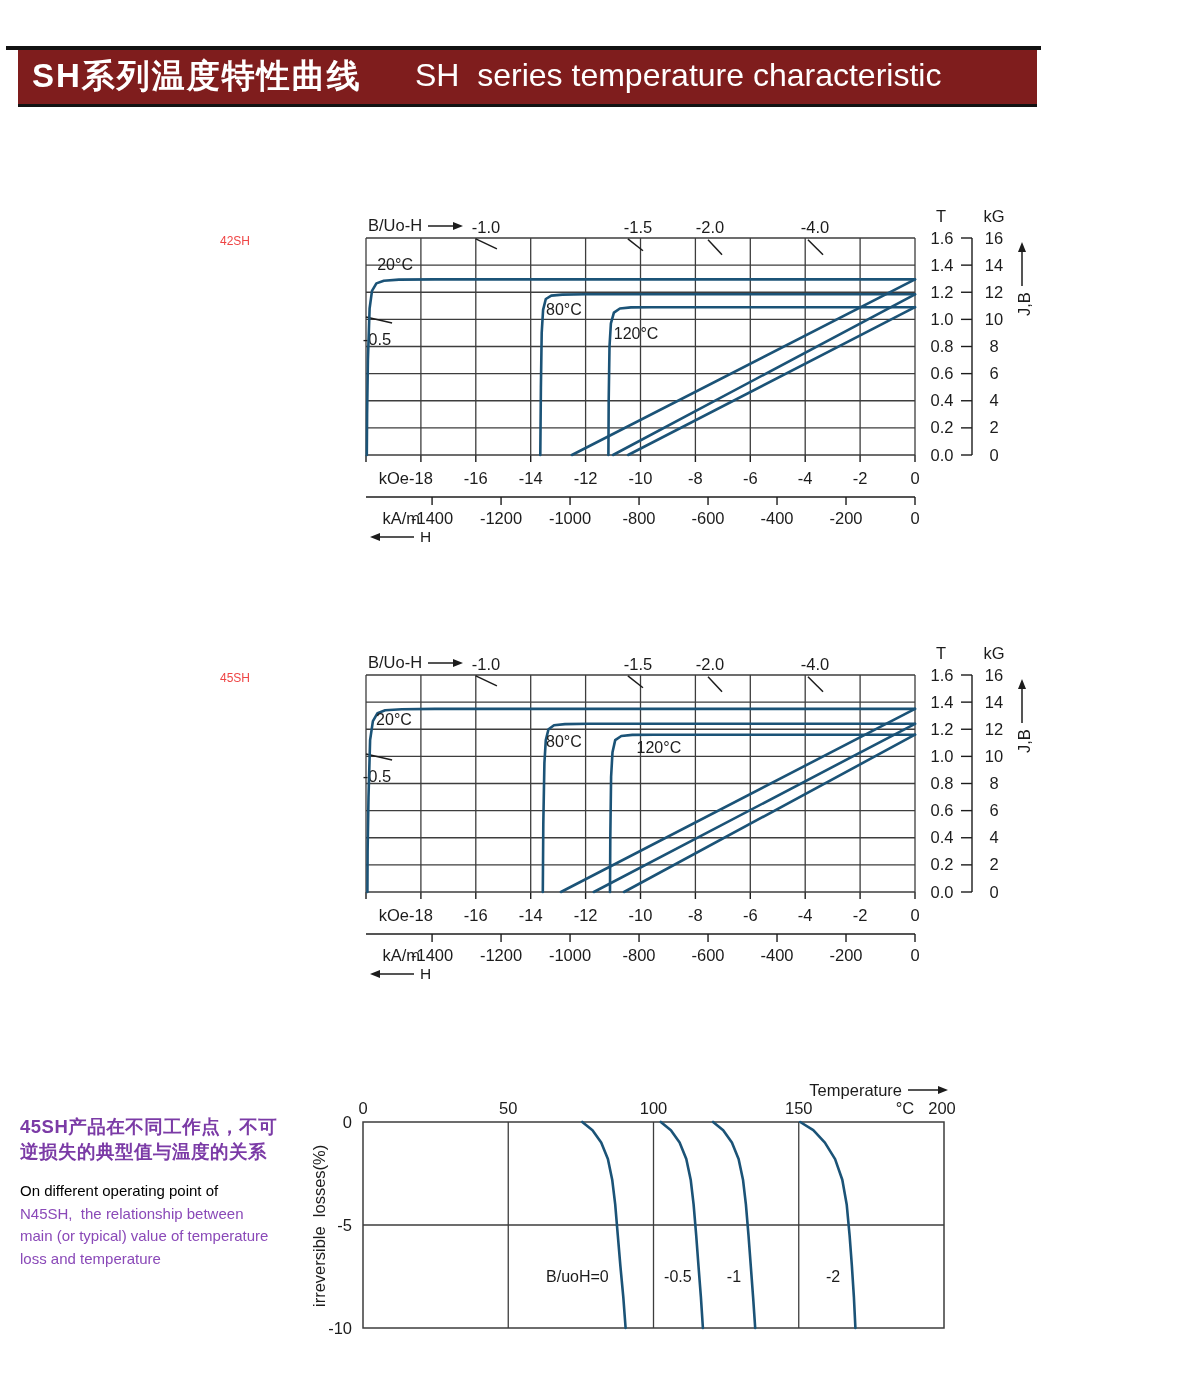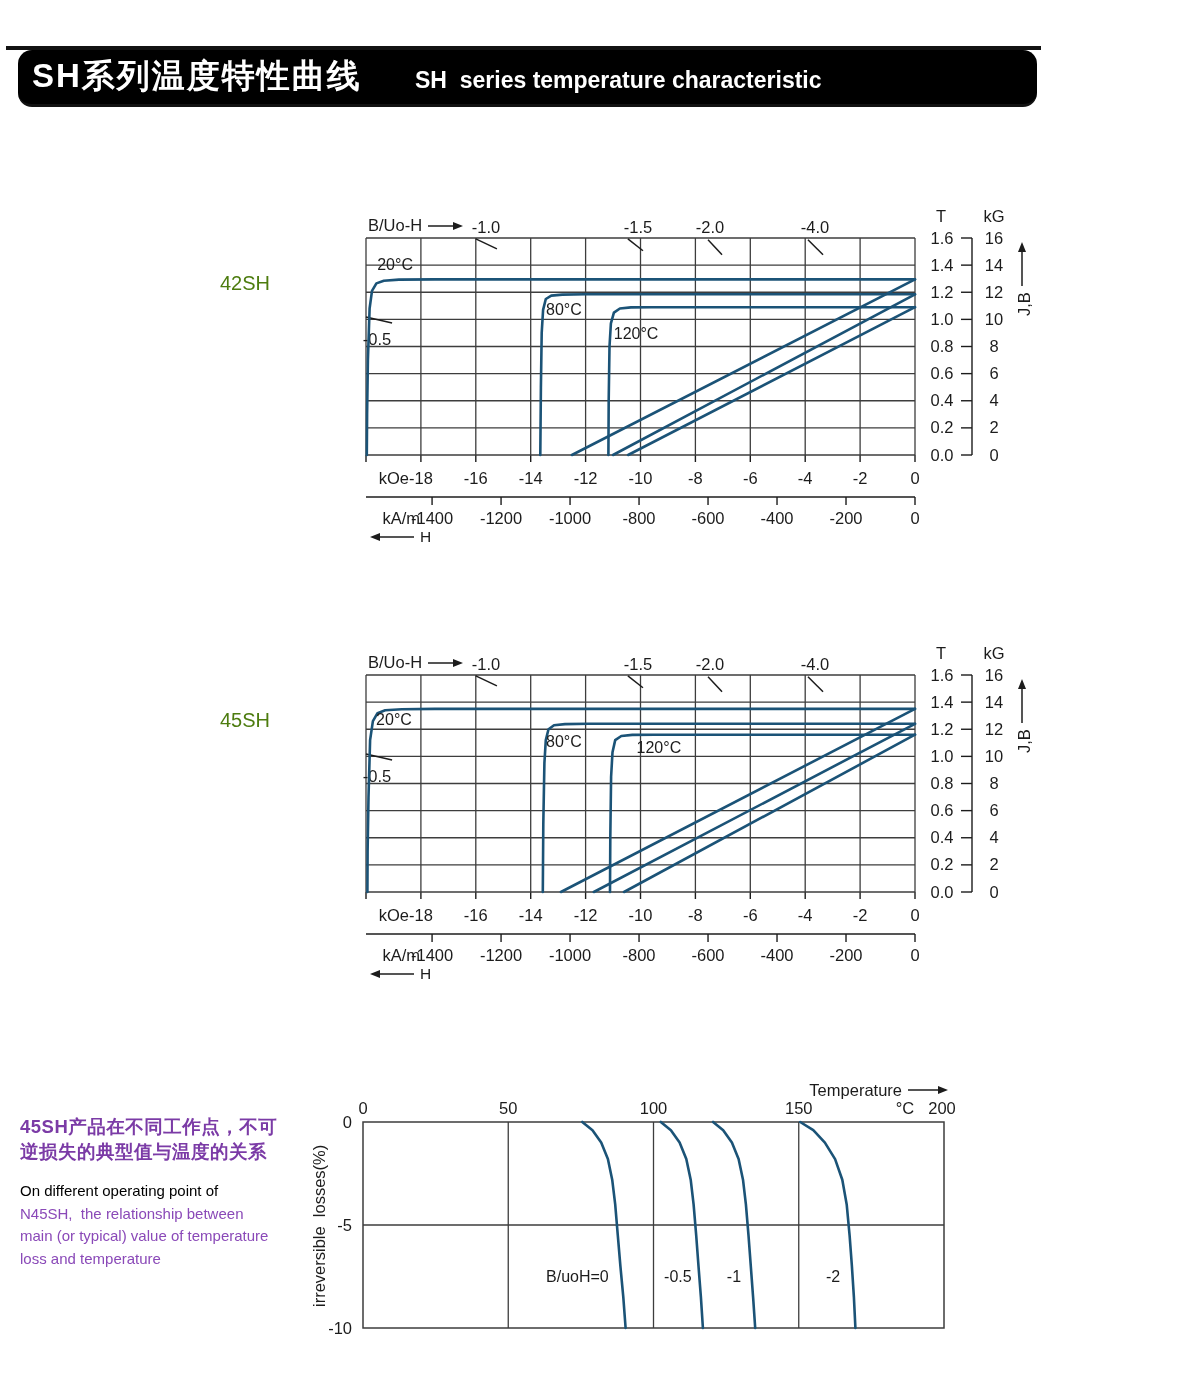--- a/index.html
+++ b/index.html
@@ -1,38 +1,38 @@
 <!DOCTYPE html>
 <html><head>
 <meta charset="utf-8">
 <style>
   html,body{margin:0;padding:0;background:#ffffff;}
   .page{position:relative;width:1198px;height:1391px;background:#fff;overflow:hidden;
         font-family:"Liberation Sans","DejaVu Sans",sans-serif;}
   .hdr-rule{position:absolute;left:6px;top:46px;width:1035px;height:4px;background:#121212;}
   .hdr{position:absolute;left:18px;top:50px;width:1019px;height:54px;border-bottom:3px solid #121212;}
   .hdr .zh{position:absolute;left:14px;bottom:5px;font-size:33px;font-weight:bold;letter-spacing:2px;}
-  .hdr .en{position:absolute;left:397px;bottom:10px;font-size:23px;font-weight:bold;}
-  .chart-label{position:absolute;font-size:20px;color:#4d7c0f;margin-top:38px;}
+  .hdr .en{position:absolute;left:397px;bottom:10px;font-size:32px;font-weight:normal;}
+  .chart-label{position:absolute;font-size:12px;color:#ef4444;}
   #lbl42{left:220px;top:234px;}
   #lbl45{left:220px;top:671px;}
   .side-text{position:absolute;left:20px;top:1114px;width:300px;}
   .side-text p{margin:0;}
   .side-text .zh{font-size:18.5px;font-weight:bold;line-height:25px;letter-spacing:0.5px;}
   .side-text .en{font-size:15px;line-height:22.5px;}
   .side-text .gap{height:16px;}
   svg text{font-family:"Liberation Sans","DejaVu Sans",sans-serif;}
   #charts{position:absolute;left:0;top:0;}
 </style>
 </head>
 <body>
 
 <div class="page">
   <div class="hdr-rule"></div>
-  <div class="hdr" style="background: #000000; color: rgb(255, 255, 255); border-radius: 14px;">
+  <div class="hdr" style="background: #7f1d1d; color: rgb(255, 255, 255);">
     <span class="zh">SH系列温度特性曲线</span>
     <span class="en">SH&nbsp; series temperature characteristic</span>
   </div>
 
   <div class="chart-label" id="lbl42">42SH</div>
   <div class="chart-label" id="lbl45">45SH</div>
 
   <div class="side-text">
     <p class="zh" style="color: rgb(123, 59, 166);">45SH产品在不同工作点，不可</p>
     <p class="zh" style="color: rgb(123, 59, 166);">逆损失的典型值与温度的关系</p>

